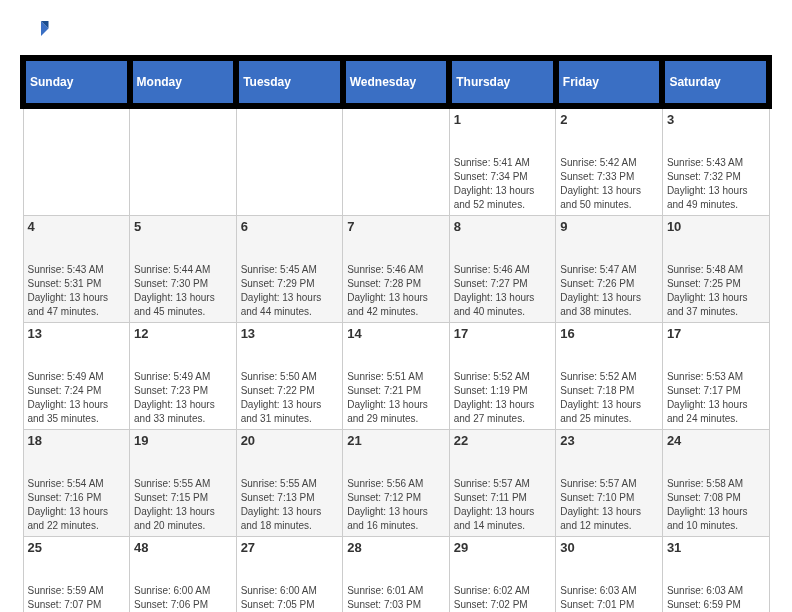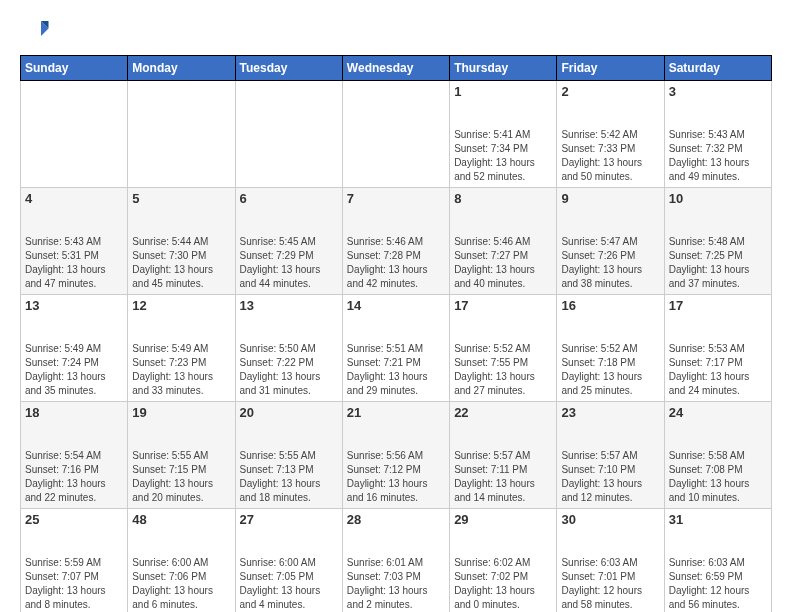--- a/index.html
+++ b/index.html
@@ -13,21 +13,21 @@
     .logo-text { font-size: 18px; font-weight: bold; color: #1a4d8f; line-height: 1.1; }
     .logo-icon { width: 30px; height: 30px; margin-right: 4px; }
     
     .title-area { text-align: right; }
     .month-title { font-size: 38px; font-weight: bold; color: #333; line-height: 1.1; }
     .location { font-size: 16px; color: #555; }
     
     .calendar { width: 100%; border-collapse: collapse; table-layout: fixed; }
     
     .calendar thead tr { background: #3a6fc4; color: white; }
-    .calendar thead th { padding: 5px 4px; font-size: 12px; font-weight: bold; text-align: left; border: 1px solid #000000; }
+    .calendar thead th { padding: 14px 4px; font-size: 12px; font-weight: bold; text-align: left; border: 6px solid #000000; }
     
     .calendar tbody tr { border: 1px solid #ccc; }
     .calendar tbody td { 
       border: 1px solid #ccc; 
       vertical-align: top; 
       padding: 3px 4px; 
       font-size: 9.5px; 
       color: #333;
       height: 82px;
       background: #fff;
@@ -176,21 +176,21 @@
           <td>
             <span class="day-num">14</span>
             <div class="day-info">Sunrise: 5:51 AM
 Sunset: 7:21 PM
 Daylight: 13 hours
 and 29 minutes.</div>
           </td>
           <td>
             <span class="day-num">17</span>
             <div class="day-info">Sunrise: 5:52 AM
-Sunset: 7:55 PM
+Sunset: 1:19 PM
 Daylight: 13 hours
 and 27 minutes.</div>
           </td>
           <td>
             <span class="day-num">16</span>
             <div class="day-info">Sunrise: 5:52 AM
 Sunset: 7:18 PM
 Daylight: 13 hours
 and 25 minutes.</div>
           </td>

